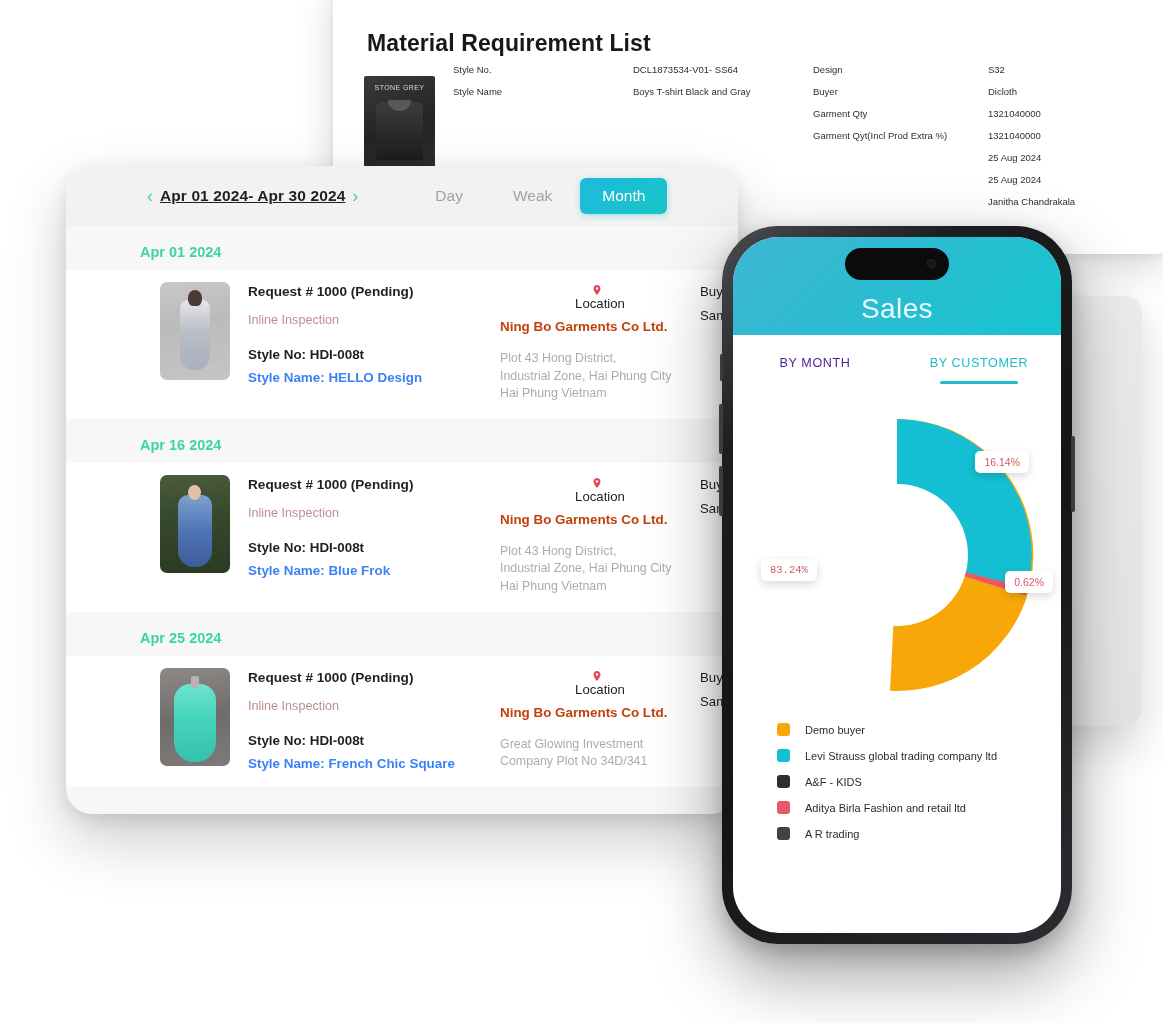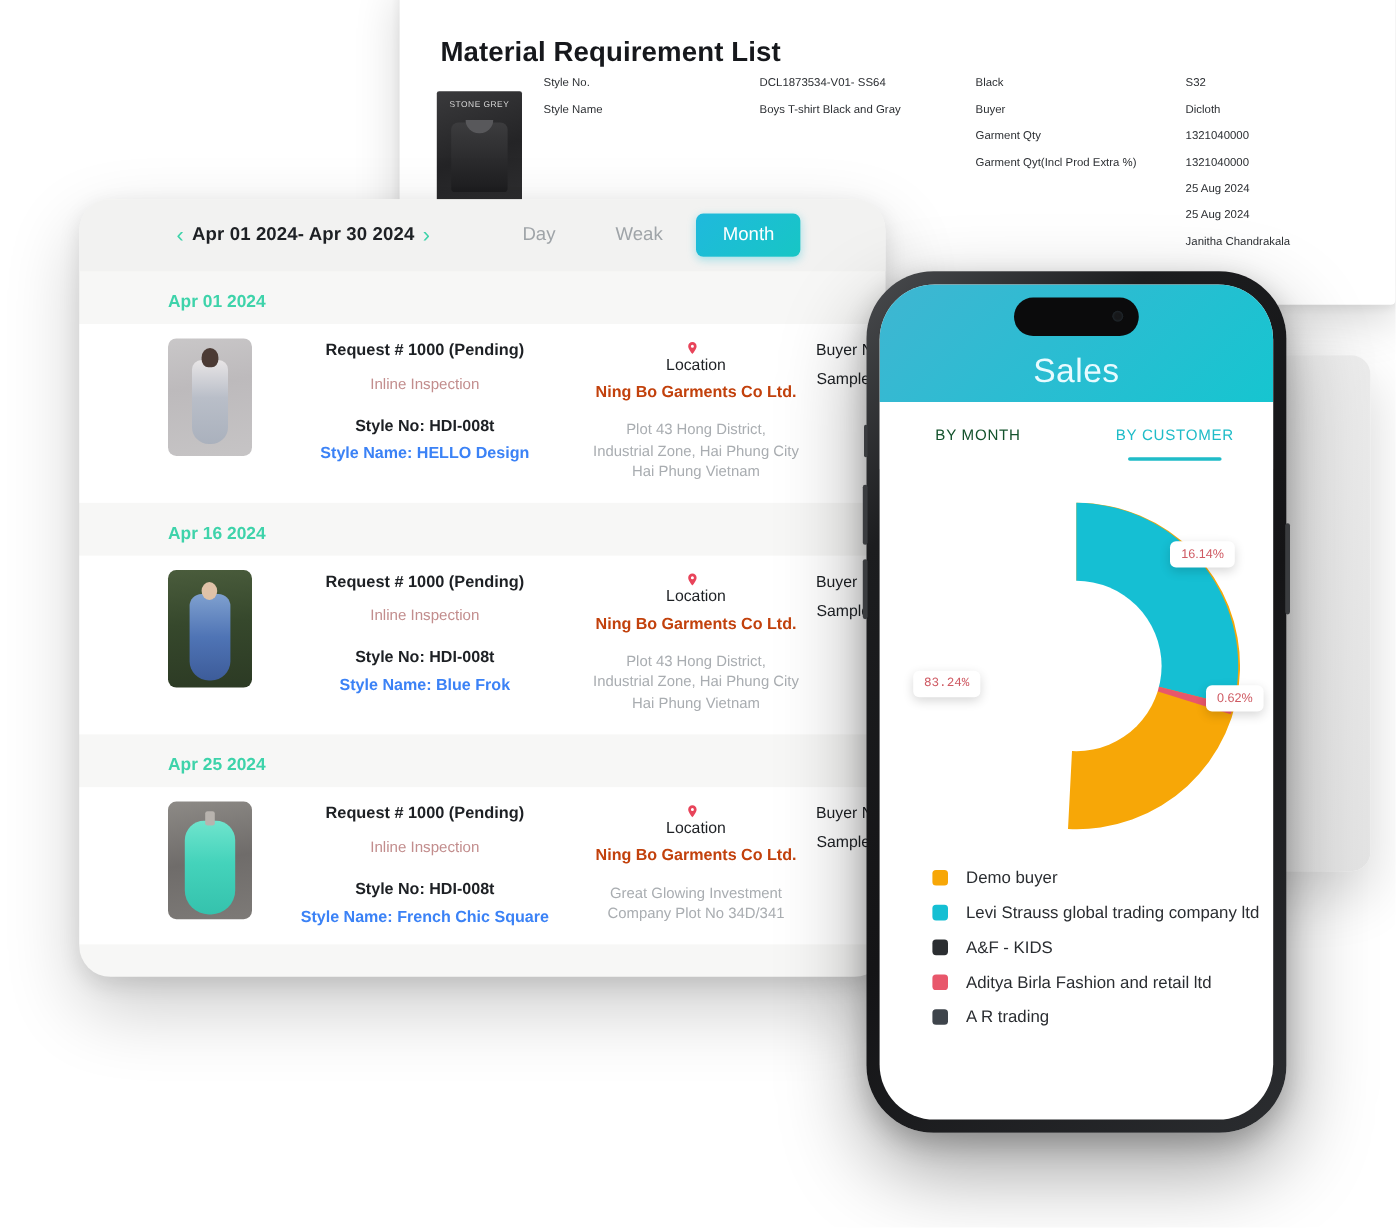--- a/index.html
+++ b/index.html
@@ -54,40 +54,40 @@
     background: #f7f7f6; border-radius: 26px;
     box-shadow: 0 26px 62px rgba(0,0,0,0.20), 0 6px 18px rgba(0,0,0,0.10);
     overflow: hidden; z-index: 3;
   }
   .tb-toolbar {
     position: absolute; left: 0; top: 0; width: 100%; height: 60px;
     background: #f2f2f1; display: flex; align-items: center;
   }
   .date-nav { display: flex; align-items: center; margin-left: 74px; }
   .chev { color: #3ed3aa; font-size: 18px; line-height: 1; padding: 0 7px; cursor: pointer; }
-  .date-text { font-size: 15.5px; font-weight: 700; color: #1d2024; letter-spacing: .1px; }
+  .date-text { font-size: 15.5px; font-weight: 700; color: #1d2024; letter-spacing: .1px; text-decoration: underline; }
   .seg { display: flex; align-items: flex-start; margin-left: 48px; gap: 6px; }
   .seg-item {
     font-size: 15.5px; color: #9fa4a8; padding: 9px 22px; border-radius: 6px; cursor: pointer;
   }
   .seg-item.active {
     color: #ffffff; font-weight: 400;
     background: linear-gradient(135deg,#1fb9dd 0%, #17c6c5 100%);
     box-shadow: 0 2px 7px rgba(25,190,212,0.35);
   }
 
   .tb-body { position: absolute; left: 0; top: 60px; width: 100%; bottom: 0; overflow: hidden; }
   .group { padding: 0; }
   .group-date {
     font-size: 14.5px; font-weight: 700; color: #3ed3aa;
     padding: 18px 0 10px 74px;
   }
   .entry {
     position: relative; background: #ffffff; margin: 0 0 0 0;
-    padding: 12px 0 16px 74px; display: flex; align-items: flex-start; text-align: center;
+    padding: 12px 0 16px 94px; display: flex; align-items: flex-start;
   }
   .thumb {
     width: 70px; height: 98px; border-radius: 7px; flex: 0 0 auto;
     overflow: hidden; position: relative; background: #cfcfcf;
   }
   .th1 { background: linear-gradient(170deg,#c9c7c8 0%, #bdbabc 40%, #c6c4c5 100%); }
   .th1:after{ content:""; position:absolute; left:20px; top:18px; width:30px; height:70px;
     background: linear-gradient(180deg,#e8e5e6 0%, #b9bec8 45%, #aab1bd 100%); border-radius:8px 8px 14px 14px;}
   .th1:before{ content:""; position:absolute; left:28px; top:8px; width:14px; height:16px;
     background:#4b3a34; border-radius:50% 50% 40% 40%; z-index:2;}
@@ -150,21 +150,21 @@
   }
   .island:after{ content:""; position:absolute; right:13px; top:11px; width:9px; height:9px;
     border-radius:50%; background:#17181a; box-shadow: inset 0 0 2px #2c3a44;}
   .ph-title {
     position: absolute; left: 0; right: 0; bottom: 10px; text-align: center;
     font-size: 28px; color: #e8fbff; letter-spacing: .4px;
   }
   .ph-tabs { display: flex; height: 56px; align-items: center; background:#fff; }
   .ph-tab {
     flex: 1; text-align: center; font-size: 12.6px; letter-spacing: .6px;
-    color: #14532d; position: relative; cursor: pointer;
+    color: #4c1d95; position: relative; cursor: pointer;
   }
   .ph-tab.active { color: #1fbcc8; }
   .ph-tab.active:after{
     content:""; position:absolute; left:50%; transform:translateX(-50%); bottom:-14px;
     width: 78px; height: 3.5px; background:#1fbcc8; border-radius:2px;
   }
 
   .donut-wrap { position: relative; height: 320px; }
   .donut { position: absolute; left: 50%; transform: translateX(-50%); top: 14px; }
   .pct {
@@ -173,21 +173,21 @@
     box-shadow: 0 3px 9px rgba(0,0,0,0.16);
     white-space: nowrap;
   }
   .pct-a { left: 28px; top: 168px; font-family: Liberation Mono, monospace; }
   .pct-b { right: 32px; top: 60px; }
   .pct-c { right: 8px; top: 180px; }
 
   .legend { padding: 12px 0 0 44px; }
   .lg-row { display: flex; align-items: center; margin-bottom: 13px; }
   .sw { width: 13px; height: 13px; border-radius: 3px; margin-right: 15px; flex: 0 0 auto; }
-  .lg-txt { font-size: 14px; color: #2a2d31; }
+  .lg-txt { font-size: 11px; color: #2a2d31; }
 
   
   .btn-mute{position:absolute;left:-2px;top:128px;width:3px;height:27px;background:#3a3c3f;border-radius:2px;}
   .btn-vu{position:absolute;left:-3px;top:178px;width:4px;height:50px;background:#3a3c3f;border-radius:2px;}
   .btn-vd{position:absolute;left:-3px;top:240px;width:4px;height:50px;background:#3a3c3f;border-radius:2px;}
   .btn-pw{position:absolute;right:-3px;top:210px;width:4px;height:76px;background:#3a3c3f;border-radius:2px;}
 </style>
 </head>
 <body>
 
@@ -207,21 +207,21 @@
         <div class="doc-v">DCL1873534-V01- SS64</div>
       </div>
       <div class="doc-row">
         <div class="doc-k">Style Name</div>
         <div class="doc-v">Boys T-shirt Black and Gray</div>
       </div>
     </div>
 
     <div class="doc-rows-right">
       <div class="doc-row">
-        <div class="doc-k">Black</div>
+        <div class="doc-k">Design</div>
         <div class="doc-v">S32</div>
       </div>
       <div class="doc-row">
         <div class="doc-k">Buyer</div>
         <div class="doc-v">Dicloth</div>
       </div>
       <div class="doc-row">
         <div class="doc-k">Garment Qty</div>
         <div class="doc-v">1321040000</div>
       </div>

